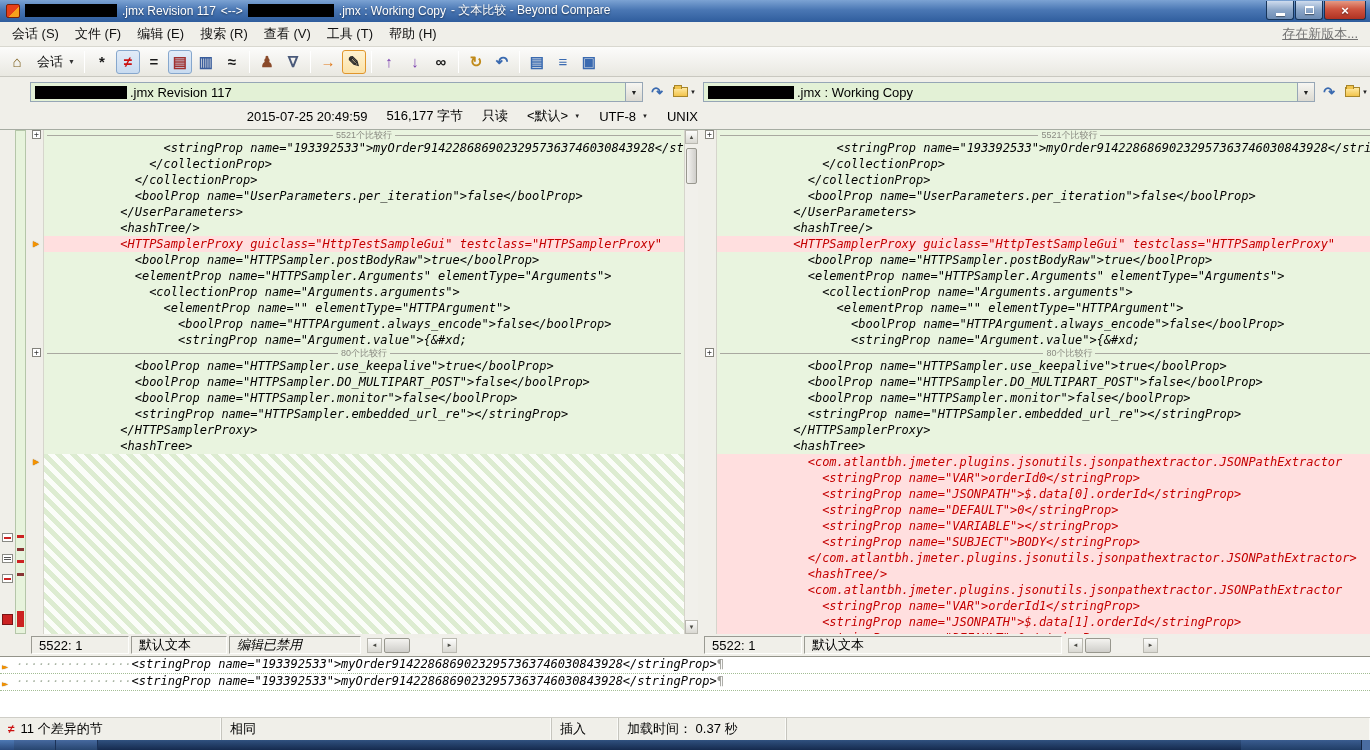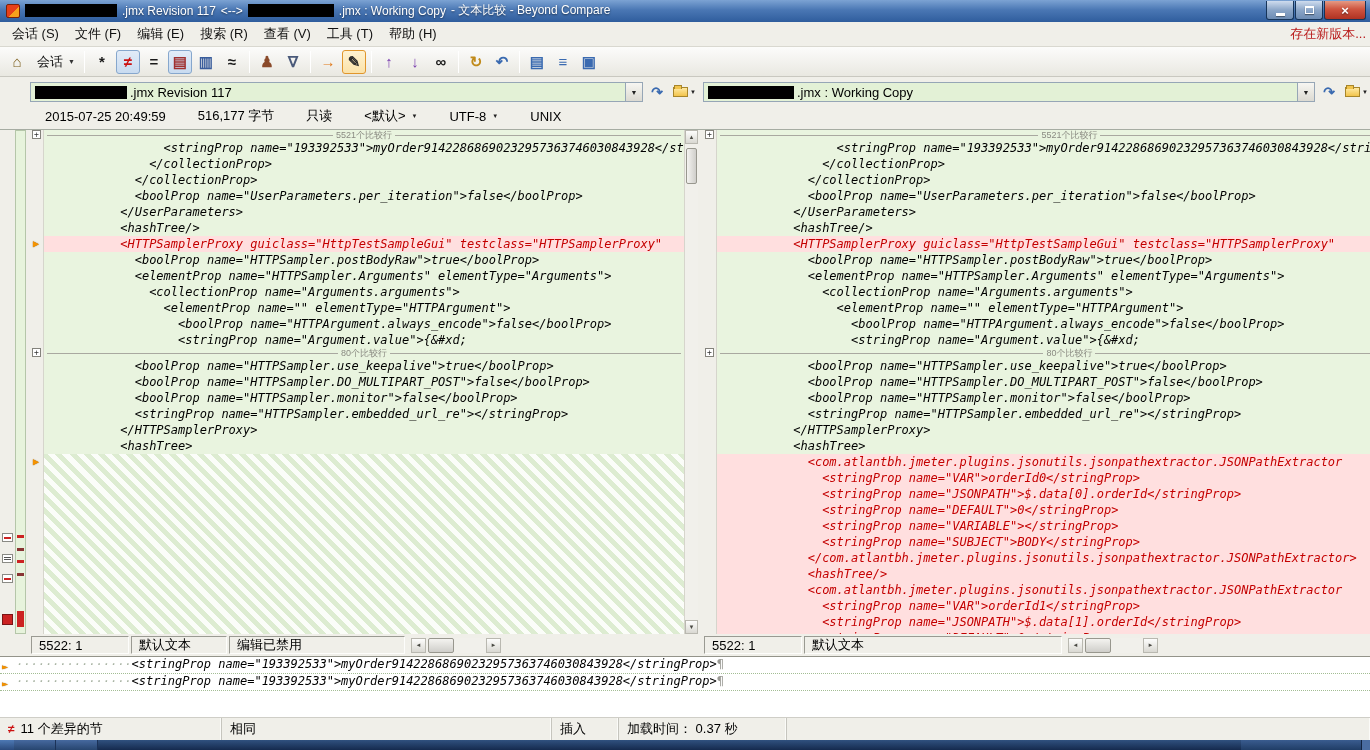--- a/index.html
+++ b/index.html
@@ -22,21 +22,21 @@
     display: flex; align-items: center; justify-content: center; }
   .winbtn.close { width: 42px; background: linear-gradient(#e59a84,#cf5540 45%,#b03222); }
   .min-ico { width: 9px; height: 3px; background: #fff; margin-top: 8px; box-shadow: 0 1px 1px rgba(0,0,0,.4); }
   .max-ico { width: 9px; height: 8px; border: 1px solid #fff; border-top: 2px solid #fff; box-shadow: 0 1px 1px rgba(0,0,0,.4); }
   .close-x { color: #fff; font-weight: bold; font-size: 13px; line-height: 1; }
 
   
   .menubar { height: 23px; background: #f0efe9; border-bottom: 1px solid #d9d8d0;
     display: flex; align-items: center; padding: 12px 4px; }
   .menu-item { padding: 2px 8px; color: #111; cursor: default; }
-  .update-link { margin-left: auto; color: #b91c1c; }
+  .update-link { margin-left: auto; margin-right: 8px; color: #737373; text-decoration: underline; }
 
   
   .toolbar { height: 31px; background: linear-gradient(#fcfcfb,#e9e8e1); border-bottom: 1px solid #c9c8c0;
     display: flex; align-items: center; padding: 0 4px; }
   .tb-btn { height: 24px; min-width: 24px; margin: 0 1px; border: 1px solid transparent; border-radius: 3px;
     display: flex; align-items: center; justify-content: center; padding: 0 3px; }
   .tb-btn.pressed { border-color: #86a7cd; background: linear-gradient(#e2ecf8,#c8dbf0); }
   .tb-btn.highlight { border-color: #e0962c; background: linear-gradient(#fff3d2,#fbe2a8); }
   .tb-glyph { font-size: 15px; font-weight: bold; line-height: 1; }
   .tb-label { font-size: 13px; color: #111; padding: 0 2px; }
@@ -59,21 +59,21 @@
   .caret5 { font-size: 6px; color: #222; margin-left: 2px; }
   .hdr-btn { height: 20px; min-width: 20px; margin-left: 4px; display: flex; align-items: center; justify-content: center; padding: 0 2px; }
   .glyph-blue { color: #3a6ab0; font-size: 14px; font-weight: bold; }
   .folder-ico { width: 15px; height: 10px; background: linear-gradient(#ffe9a2,#f2c44c); border: 1px solid #a8862a;
     position: relative; display: inline-block; }
   .folder-ico::before { content: ""; position: absolute; top: -3px; left: 0; width: 6px; height: 3px;
     background: #f2c44c; border: 1px solid #a8862a; border-bottom: none; }
 
   
   .info-row { height: 26px; display: flex; align-items: center; }
-  .pane-info { display: flex; align-items: center; gap: 32px; padding-left: 15px; overflow: hidden; white-space: nowrap; }
+  .pane-info { display: flex; align-items: center; gap: 19px; padding-left: 15px; overflow: hidden; white-space: nowrap; justify-content: flex-end; }
   .pane-info.left { width: 668px; flex: none; }
   .pane-info.right { flex: 1; margin-top: 45px; }
   .info-drop { display: flex; align-items: center; gap: 4px; }
 
   
   .diff-row { height: 505px; display: flex; border-top: 1px solid #a6aca2; }
   .overview { width: 30px; flex: none; position: relative; }
   .ov-strip { position: absolute; left: 15px; top: 0; bottom: 0; width: 11px; background: #e7f3dc;
     border: 1px solid #b5c6a9; }
   .ov-mark { position: absolute; left: 1px; right: 1px; }
@@ -121,21 +121,21 @@
   .hsc-thumb { position: absolute; top: 0; bottom: 0; left: 2px; width: 26px; border: 1px solid #98978e;
     border-radius: 2px; background: linear-gradient(#f4f3f0,#cfceca); }
 
   
   .pane-status-row { height: 22px; display: flex; align-items: center; background: #f0efe9; }
   .pane-status { display: flex; align-items: center; }
   .pane-status.left { width: 668px; flex: none; }
   .pane-status.right { flex: 1; }
   .st-cell { height: 18px; margin: 0 1px; padding: 0 7px; display: flex; align-items: center; white-space: nowrap;
     border: 1px solid; border-color: #9a9a92 #fdfdfb #fdfdfb #9a9a92; overflow: hidden; }
-  .w-pos { width: 98px; text-align: center; } .w-fmt { width: 96px; } .w-fmt2 { width: 258px; } .w-edit { width: 176px; }
+  .w-pos { width: 98px; text-align: center; } .w-fmt { width: 96px; } .w-fmt2 { width: 258px; } .w-edit { width: 132px; font-style: italic; }
   .st-fill { flex: 1; }
 
   
   .detail-pane { height: 62px; background: #fff; border-top: 1px solid #94948a; overflow: hidden; }
   .d-row { display: flex; align-items: center; height: 17px; border-bottom: 1px dotted #a3bd94;
     font: italic 12px/17px "DejaVu Sans Mono", monospace; white-space: pre; overflow: hidden; }
   .d-gutter { width: 16px; flex: none; position: relative; height: 17px; }
   .d-arrow { position: absolute; left: 2px; top: 2px; font-size: 10px; color: #f59300; text-shadow: 0 0 1px #7a4a00; }
   .d-ws { color: #a9b4a4; }
   .d-eol { color: #9a9a94; font-style: normal; }

